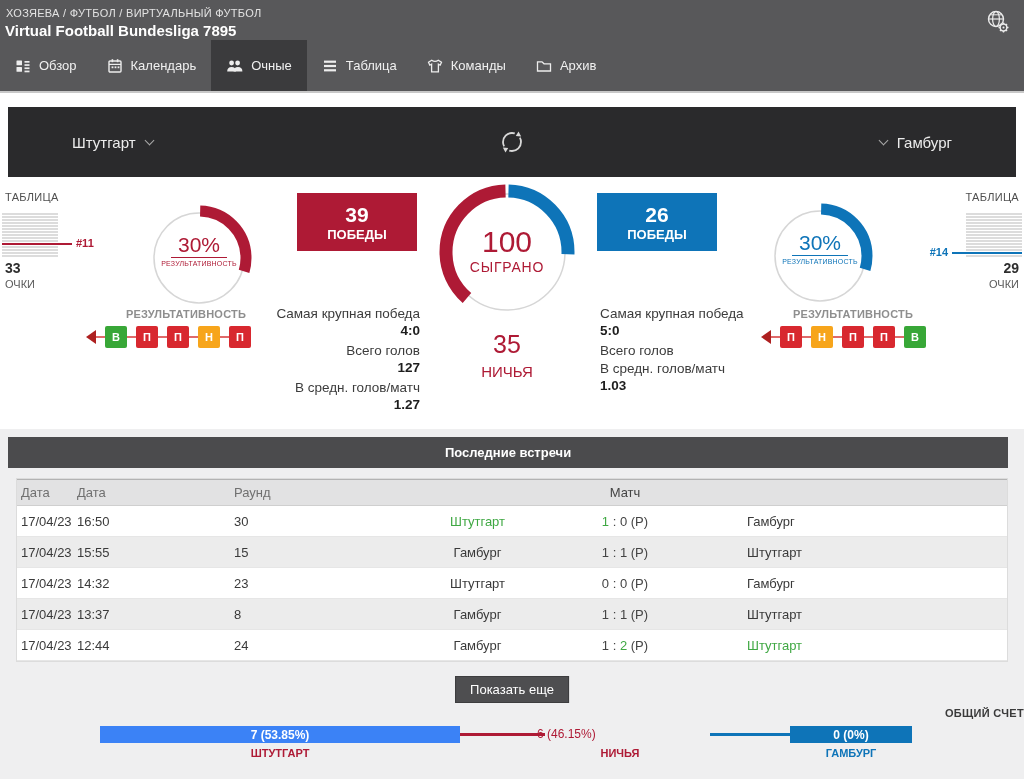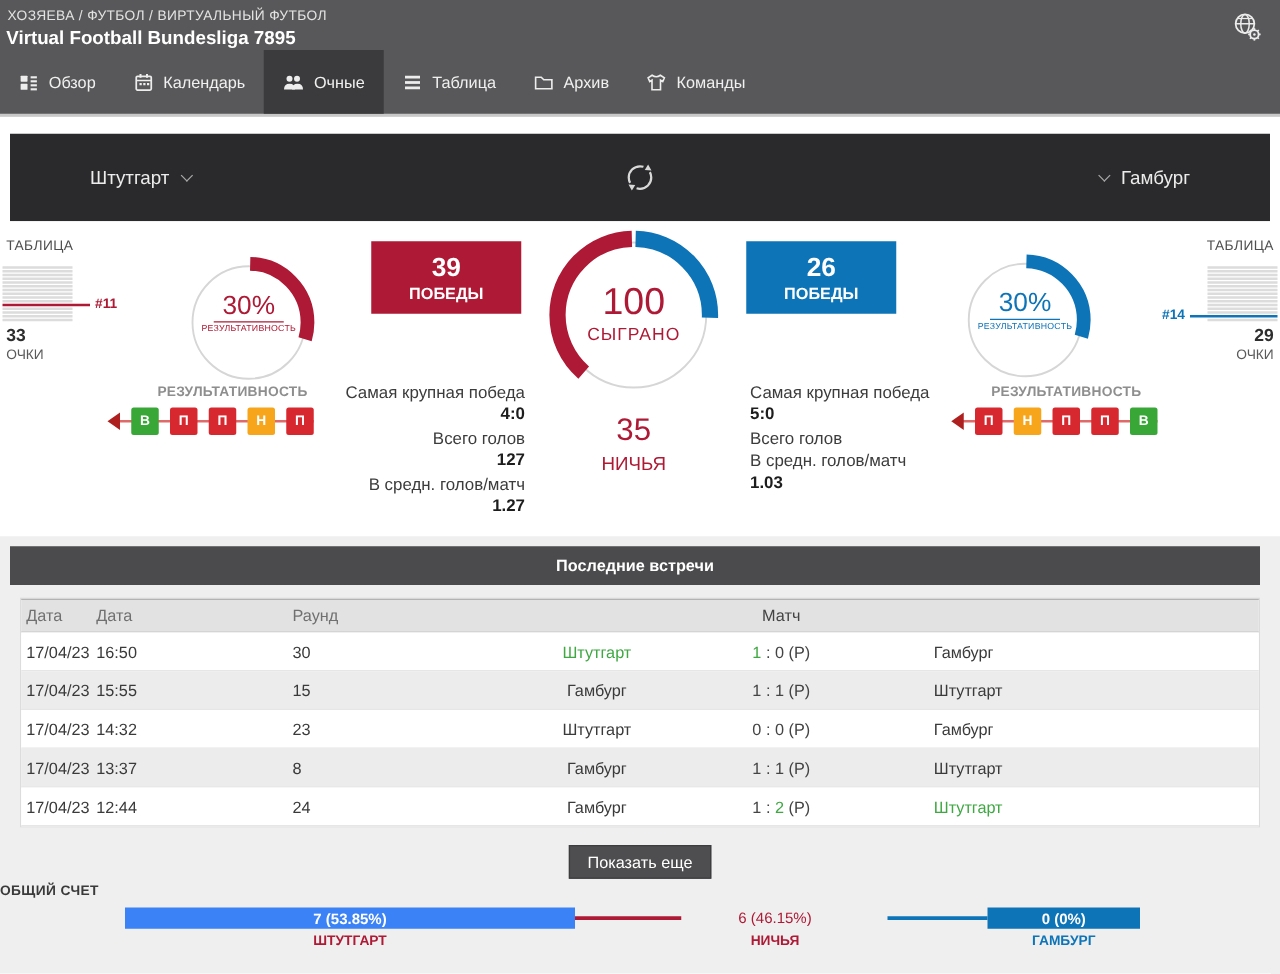--- a/index.html
+++ b/index.html
@@ -79,29 +79,29 @@
   .c-date { padding-left:4px; }
   .c-time { padding-left:2px; }
   .c-round { padding-left:4px; }
   .c-home { text-align:center; }
   .c-score { text-align:center; color:#444; }
   .c-away { padding-left:62px; }
   .win { color:#3fa843; }
   .g { color:#444; } .g.win { color:#3fa843; }
 
   .show-more { position:absolute; left:50%; top:247px; transform:translateX(-50%); height:27px; padding:0 14px; background:#4e4e50; color:#fff; font-size:13px; border:1px solid #3d3d3f; font-family:"Liberation Sans", sans-serif; cursor:pointer; }
-  .total-label { position:absolute; left:0; top:278px; width:1024px; text-align:left; font-size:11px; font-weight:bold; color:#3a3a3a; letter-spacing:.3px; }
+  .total-label { position:absolute; left:0; top:278px; width:1024px; text-align:right; font-size:11px; font-weight:bold; color:#3a3a3a; letter-spacing:.3px; }
 
   .bars { position:absolute; left:0; top:297px; width:1024px; height:40px; }
   .bar { position:absolute; height:17px; color:#fff; font-size:12px; font-weight:bold; display:flex; align-items:center; justify-content:center; }
   .bar-home { left:100px; top:0; width:360px; background:#3b82f6; }
   .bar-away { left:790px; top:0; width:122px; background:#0e74b8; }
   .line-home { position:absolute; left:460px; top:7px; width:85px; height:3px; background:#ae1a35; }
   .line-away { position:absolute; left:710px; top:7px; width:80px; height:3px; background:#0e74b8; }
-  .draw-val { position:absolute; left:537px; top:1px; width:166px; text-align:center; font-size:12px; color:#ae1a35; }
+  .draw-val { position:absolute; left:537px; top:1px; width:166px; text-align:left; font-size:12px; color:#ae1a35; }
   .bar-lbl { position:absolute; top:21px; text-align:center; font-size:11px; font-weight:bold; }
   .lbl-home { left:100px; width:360px; color:#ae1a35; }
   .lbl-draw { left:537px; width:166px; color:#ae1a35; }
   .lbl-away { left:790px; width:122px; color:#0e74b8; }
 </style>
 </head>
 <body>
 
 <div class="app-header">
   <div class="breadcrumb">ХОЗЯЕВА / ФУТБОЛ / ВИРТУАЛЬНЫЙ ФУТБОЛ</div>
@@ -158,29 +158,29 @@
     <div class="tab">
       <svg width="16" height="16" viewBox="0 0 16 16" fill="#ededed">
         <rect x="2" y="2.6" width="12" height="2.2"></rect>
           <rect x="2" y="6.9" width="12" height="2.2"></rect>
           <rect x="2" y="11.2" width="12" height="2.2"></rect>
       </svg>
       <span>Таблица</span>
     </div>
     <div class="tab">
       <svg width="16" height="16" viewBox="0 0 16 16">
+        <path d="M4.7 2.2 L1.5 4.3 L2.8 7.2 L4.6 6.2 V13.8 H11.4 V6.2 L13.2 7.2 L14.5 4.3 L11.3 2.2 Q8 4.6 4.7 2.2 Z" fill="none" stroke="#ededed" stroke-width="1.3"></path>
+      </svg>
+      <span>Команды</span>
+    </div>
+    <div class="tab">
+      <svg width="16" height="16" viewBox="0 0 16 16">
         <path d="M1.5 3.8 H6 L8 5.8 H14.5 V13 H1.5 Z" fill="none" stroke="#ededed" stroke-width="1.3"></path>
       </svg>
       <span>Архив</span>
-    </div>
-    <div class="tab">
-      <svg width="16" height="16" viewBox="0 0 16 16">
-        <path d="M4.7 2.2 L1.5 4.3 L2.8 7.2 L4.6 6.2 V13.8 H11.4 V6.2 L13.2 7.2 L14.5 4.3 L11.3 2.2 Q8 4.6 4.7 2.2 Z" fill="none" stroke="#ededed" stroke-width="1.3"></path>
-      </svg>
-      <span>Команды</span>
     </div>
   </div>
 </div>
 
 <div class="team-bar">
   <div class="team-sel">
     <span>Штутгарт</span>
     <span class="chev"></span>
   </div>
   <div class="refresh">

